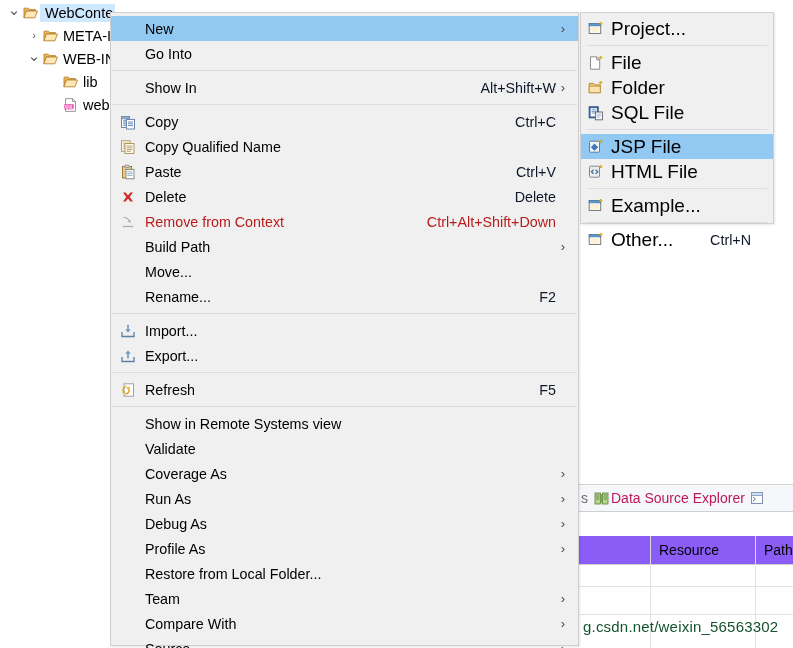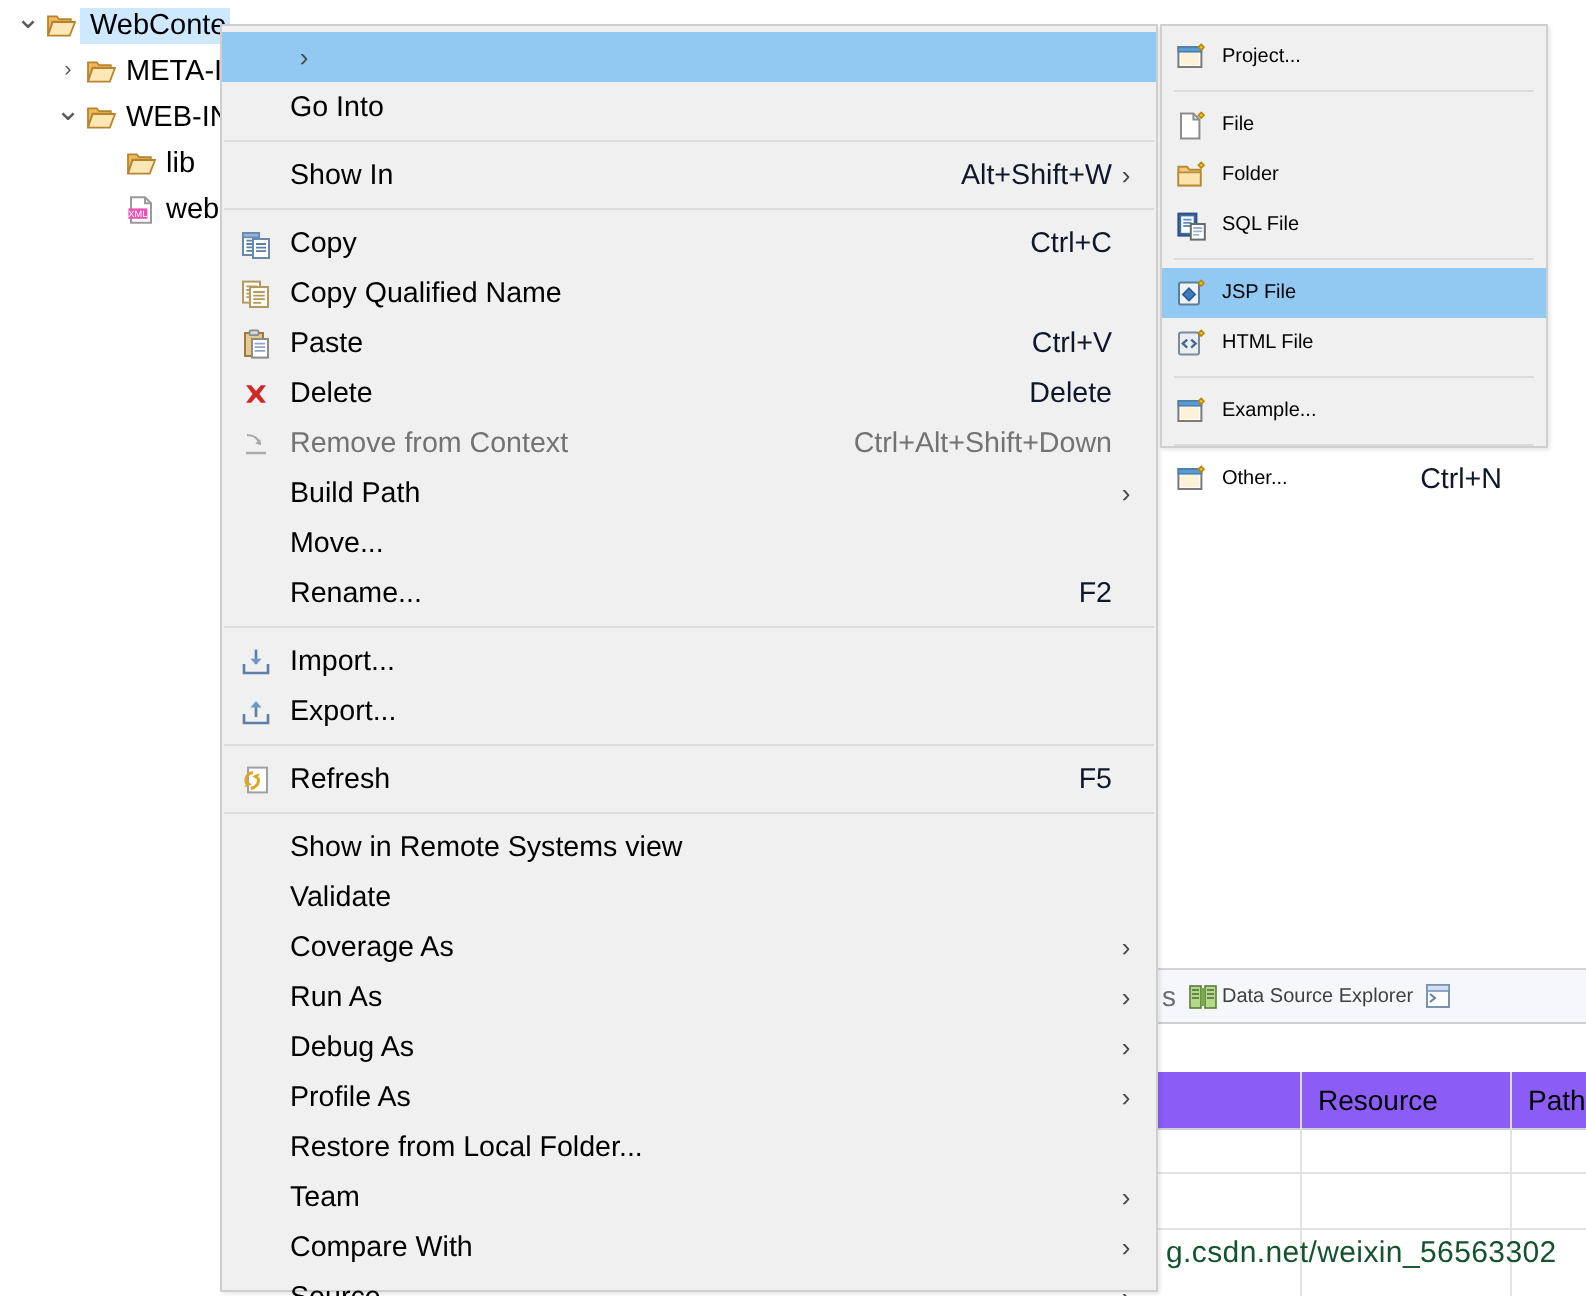--- a/index.html
+++ b/index.html
@@ -79,22 +79,22 @@
     align-items: center;
     white-space: nowrap;
     overflow: hidden;
   }
   .tab-partial {
     font-size: 14px;
     color: #6d6d6d;
     padding-left: 3px;
   }
   .tab-label {
-    font-size: 10px;
-    color: #404040;
+    font-size: 14px;
+    color: #be185d;
     padding: 0 5px 0 2px;
   }
   #table-area {
     position: absolute;
     left: 0; top: 56px;
     width: 215px; height: 112px;
   }
   .tbl-header {
     position: absolute;
     top: 0; left: 0;
@@ -191,21 +191,21 @@
     align-items: center;
     justify-content: center;
   }
   .mi .mi-label {
     font-size: 14.3px;
     color: #000000;
     flex: 1 1 auto;
   }
   .mi.disabled .mi-label,
   .mi.disabled .mi-accel {
-    color: #737373;
+    color: #b91c1c;
   }
   .mi .mi-accel {
     font-size: 14.3px;
     color: #0f172a;
     padding-left: 18px;
     flex: 0 0 auto;
   }
   .mi .mi-arrow {
     flex: 0 0 14px;
     width: 14px;
@@ -214,21 +214,21 @@
     color: #4a4a4a;
     line-height: 1;
   }
   .mi .mi-arrow.empty { visibility: hidden; }
   .sep {
     height: 1px;
     margin: 4px 1px 4px 1px;
     background: #dcdcdc;
   }
   #sub-menu .mi .mi-icon { width: 30px; flex: 0 0 30px; }
-  #sub-menu .mi .mi-label { font-size: 10px; }
+  #sub-menu .mi .mi-label { font-size: 19px; }
   #sub-menu .sep { margin: 4px 6px; }
 
   
   .ic { display:block; }
 </style>
 </head>
 <body>
 
 <div id="tree-panel">
     <div class="tree-row selected" style="top: 2px; padding-left: 6px;">
@@ -319,20 +319,21 @@
 </div>
 
 <div class="edge-frag" style="left:568px;top:608px;width:12px;height:40px;border-right:1px solid #cfcfcf;"></div>
 
 <div id="watermark">g.csdn.net/weixin_56563302</div>
 <div id="watermark2">blog.csdn.ne</div>
 
 <div id="main-menu" class="menu">
     <div class="mi highlight">
       <span class="mi-icon"></span>
+      <span class="mi-label">New</span>
       <span class="mi-arrow">›</span>
     </div>
     <div class="mi">
       <span class="mi-icon"></span>
       <span class="mi-label">Go Into</span>
       <span class="mi-arrow empty">›</span>
     </div>
     <div class="sep"></div>
     <div class="mi">
       <span class="mi-icon"></span>

